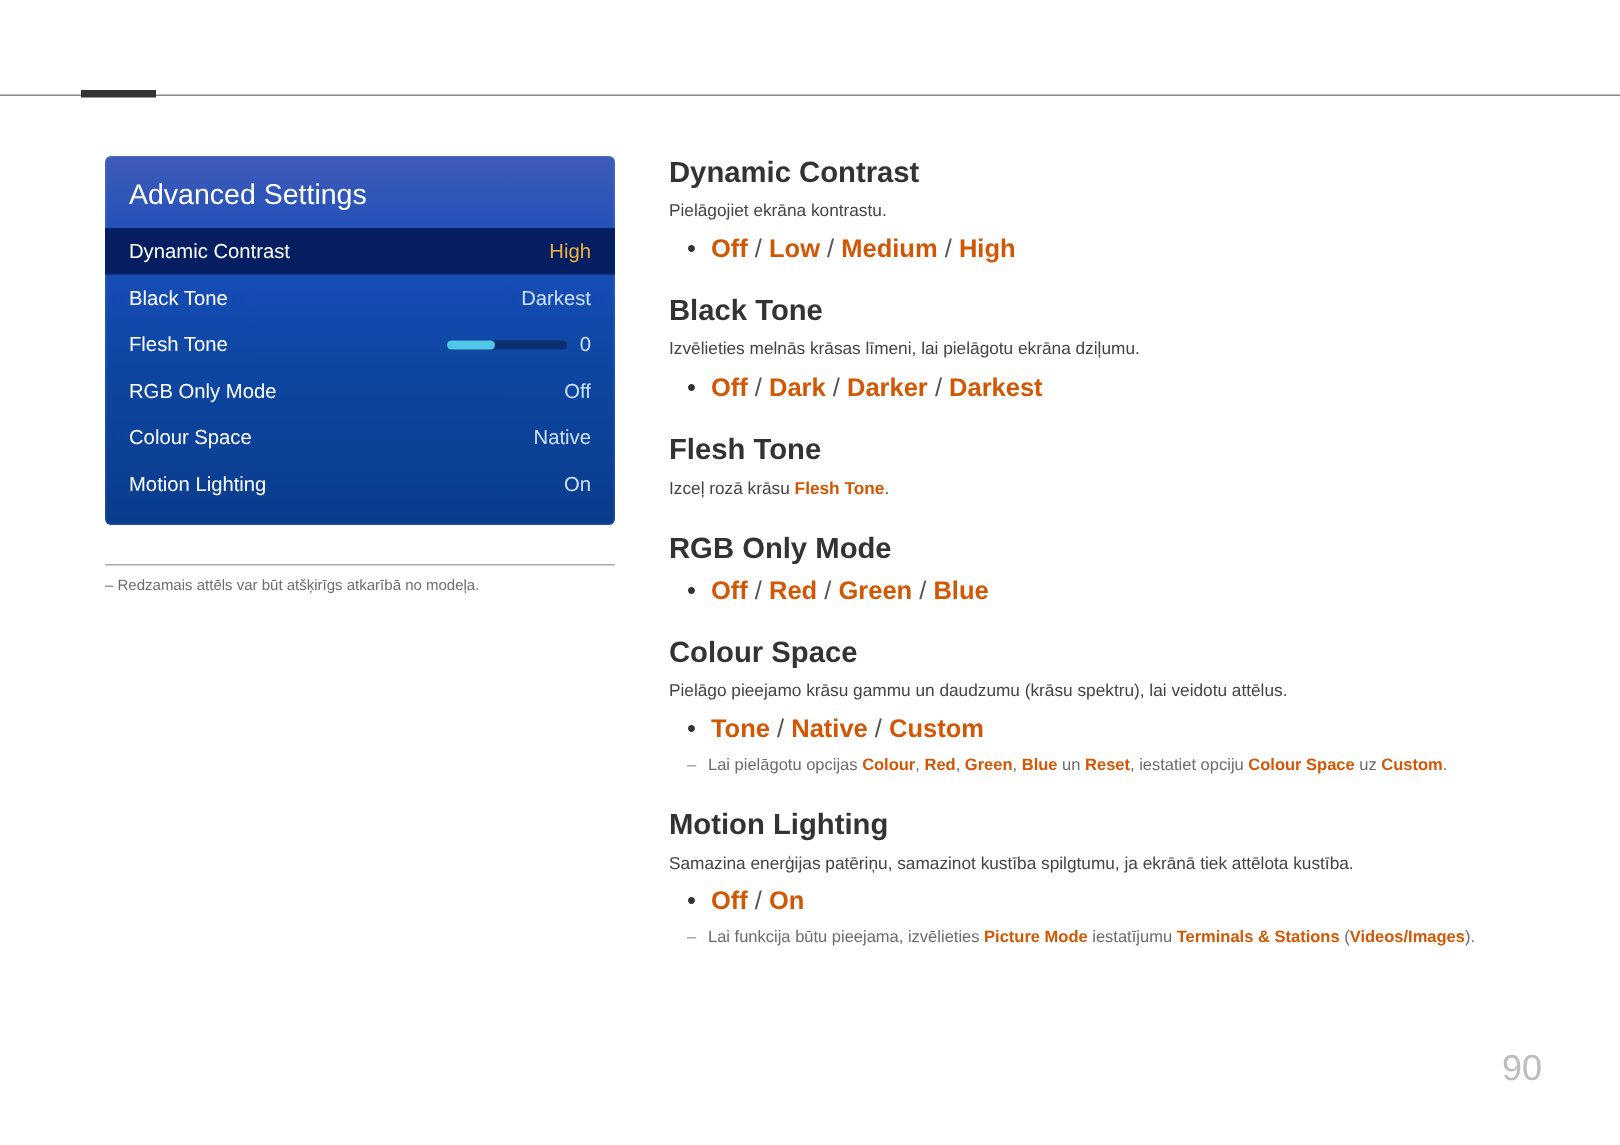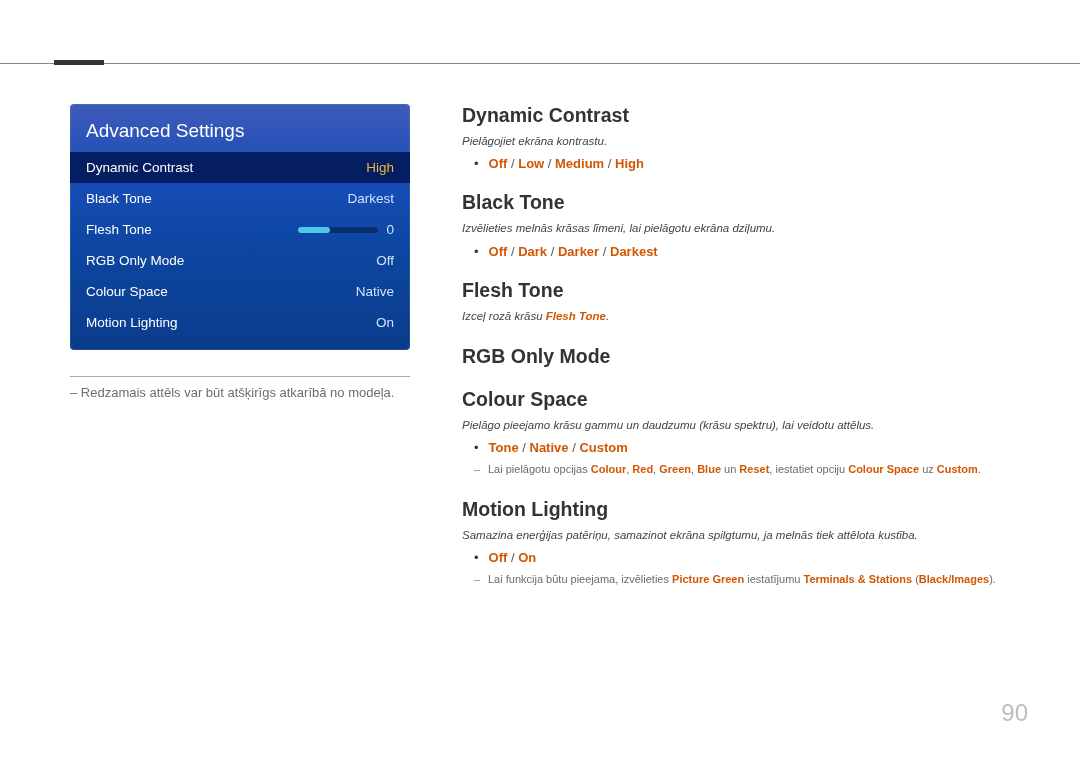--- a/index.html
+++ b/index.html
@@ -25,21 +25,21 @@
     left: 54px; top: 60px;
     width: 50px; height: 5px;
     background: #333;
   }
 
   
   .content {
     position: absolute;
     left: 70px; right: 70px; top: 104px;
     display: flex;
-    gap: 52px;
+    gap: 36px;
   }
   .left-col   { width: 340px; flex: none; }
   .right-col  { flex: 1; min-width: 0; }
 
   
   .osd {
     background: linear-gradient(#3e5bb9, #184db8 30%, #0d47a3 55%, #0a3c8c 100%);
     color: #fff;
     border-radius: 4px;
     padding: 10px 0 12px 0;
@@ -52,30 +52,30 @@
     font-size: 13.5px;
   }
   .osd-row .val { color: #cfe2ff; }
   .osd-row.selected { background: #051e61; }
   .osd-row.selected .val { color: #f2b23d; }
   .osd-slider { width: 80px; height: 6px; background: #0b2f6e; border-radius: 3px; margin-right: 8px; position: relative; }
   .osd-slider .fill { position:absolute; left:0; top:0; bottom:0; width:40%; background:#4fc8e8; border-radius:3px; }
   .osd-val-group { display:flex; align-items:center; }
 
   .left-hr { margin: 26px 0 6px 0; border: none; border-top: 1px solid #aaa; }
-  .left-footnote { font-size: 13px; color: #6d6d6d; line-height: 1.5; }
+  .left-footnote { font-size: 10px; color: #6d6d6d; line-height: 1.5; }
   .left-footnote::before { content: "\2013\00a0"; }
 
   
   h3 {
     font-size: 19.5px; font-weight: 600; color: #333;
     margin: 0 0 6px 0;
   }
-  .desc { font-size: 11.5px; color: #444; margin: 0 0 6px 0; line-height: 1.5; font-style: italic; }
-  .bullet { font-size: 13px; margin: 0 0 4px 0; display:flex; }
+  .desc { font-size: 11.5px; color: #444; margin: 0 0 6px 0; line-height: 1.5; }
+  .bullet { font-size: 17px; margin: 0 0 4px 0; display:flex; }
   .bullet::before { content: "•"; margin: 0 10px 0 12px; color:#333; }
   .options { font-weight: 700; }
   .opt { color:#d25704; }
   .sep { color:#555; font-weight:400; }
   .emph { color:#d25704; font-weight:700; }
   .note { font-size: 11px; color:#6b6b6b; margin: 6px 0 4px 0; padding-left: 26px; position:relative; line-height:1.5; }
   .note::before { content:"\2013"; position:absolute; left:12px; top:0; color:#888; }
   .section { margin-bottom: 20px; }
 
   
@@ -159,44 +159,49 @@
 
     <div class="section">
       <h3>Flesh Tone</h3>
       <p class="desc">
         <span>Izceļ rozā krāsu </span><span class="emph">Flesh Tone</span><span>.</span>
       </p>
     </div>
 
     <div class="section">
       <h3>RGB Only Mode</h3>
+      <p class="bullet">
+          <span class="options">
+        <span class="opt">Off</span><span class="sep"> / </span><span class="opt">Red</span><span class="sep"> / </span><span class="opt">Green</span><span class="sep"> / </span><span class="opt">Blue</span>
+      </span>
+        </p>
     </div>
 
     <div class="section">
       <h3>Colour Space</h3>
       <p class="desc">Pielāgo pieejamo krāsu gammu un daudzumu (krāsu spektru), lai veidotu attēlus.</p>
       <p class="bullet">
           <span class="options">
         <span class="opt">Tone</span><span class="sep"> / </span><span class="opt">Native</span><span class="sep"> / </span><span class="opt">Custom</span>
       </span>
         </p>
       <p class="note">
         <span>Lai pielāgotu opcijas </span><span class="emph">Colour</span>, <span class="emph">Red</span>, <span class="emph">Green</span>, <span class="emph">Blue</span><span> un </span><span class="emph">Reset</span><span>, iestatiet opciju </span><span class="emph">Colour Space</span><span> uz </span><span class="emph">Custom</span><span>.</span>
       </p>
     </div>
 
     <div class="section">
       <h3>Motion Lighting</h3>
-      <p class="desc">Samazina enerģijas patēriņu, samazinot ekrāna spilgtumu, ja melnās tiek attēlota kustība.</p>
+      <p class="desc">Samazina enerģijas patēriņu, samazinot kustība spilgtumu, ja ekrānā tiek attēlota kustība.</p>
       <p class="bullet">
           <span class="options">
         <span class="opt">Off</span><span class="sep"> / </span><span class="opt">On</span>
       </span>
         </p>
       <p class="note">
-        <span>Lai funkcija būtu pieejama, izvēlieties </span><span class="emph">Picture Green</span><span> iestatījumu </span><span class="emph">Terminals &amp; Stations</span><span> (</span><span class="emph">Black/Images</span><span>).</span>
+        <span>Lai funkcija būtu pieejama, izvēlieties </span><span class="emph">Picture Mode</span><span> iestatījumu </span><span class="emph">Terminals &amp; Stations</span><span> (</span><span class="emph">Videos/Images</span><span>).</span>
       </p>
     </div>
 
   </div>
 </div>
 
 <div class="page-number">90</div>
 
 </body></html>

